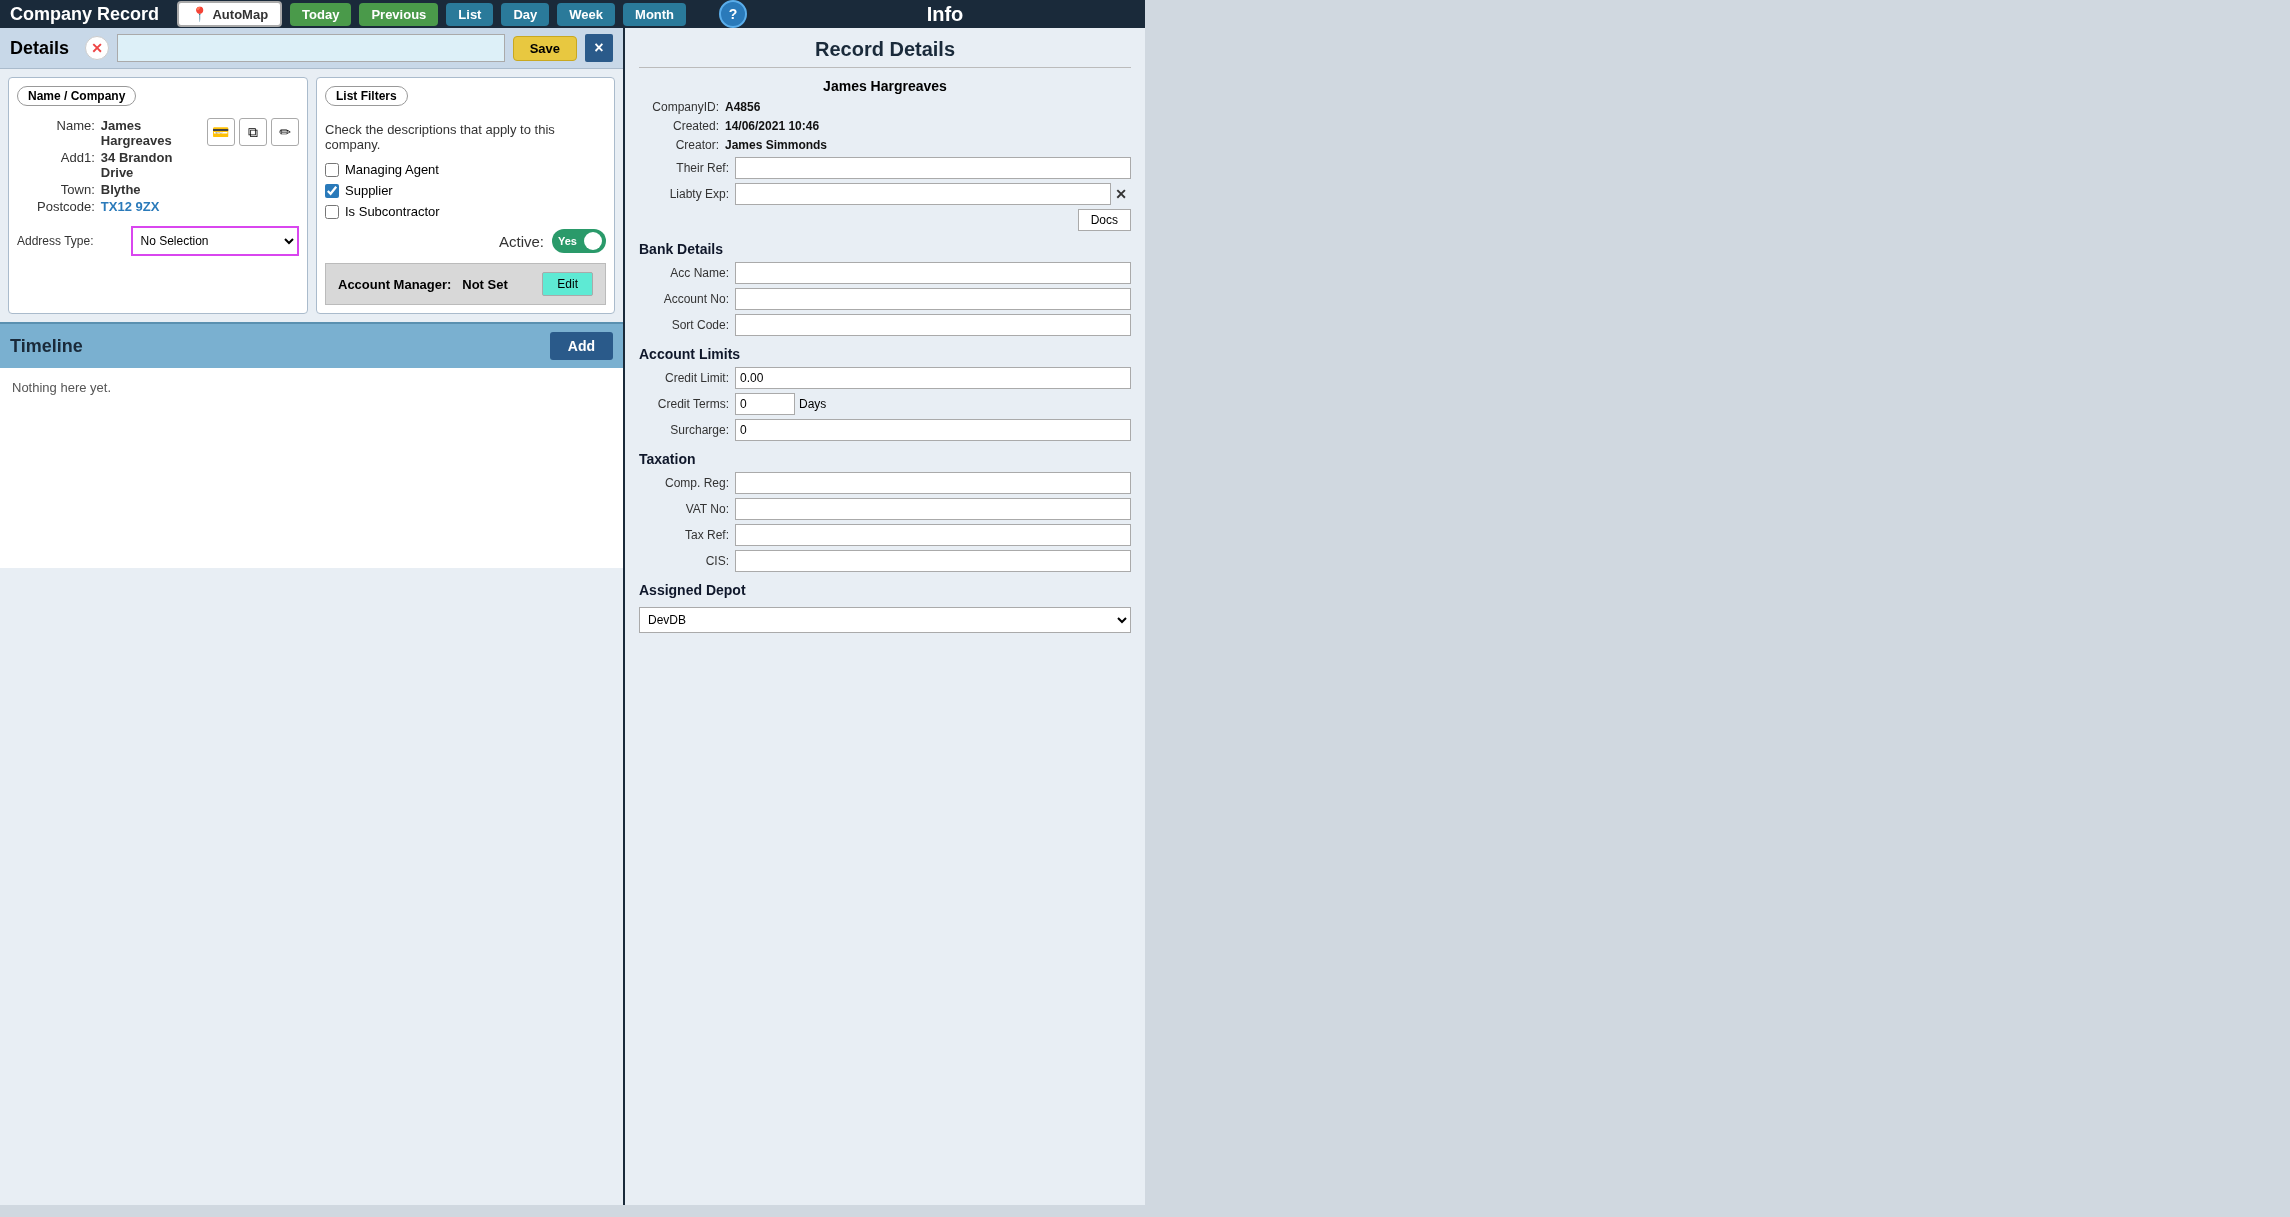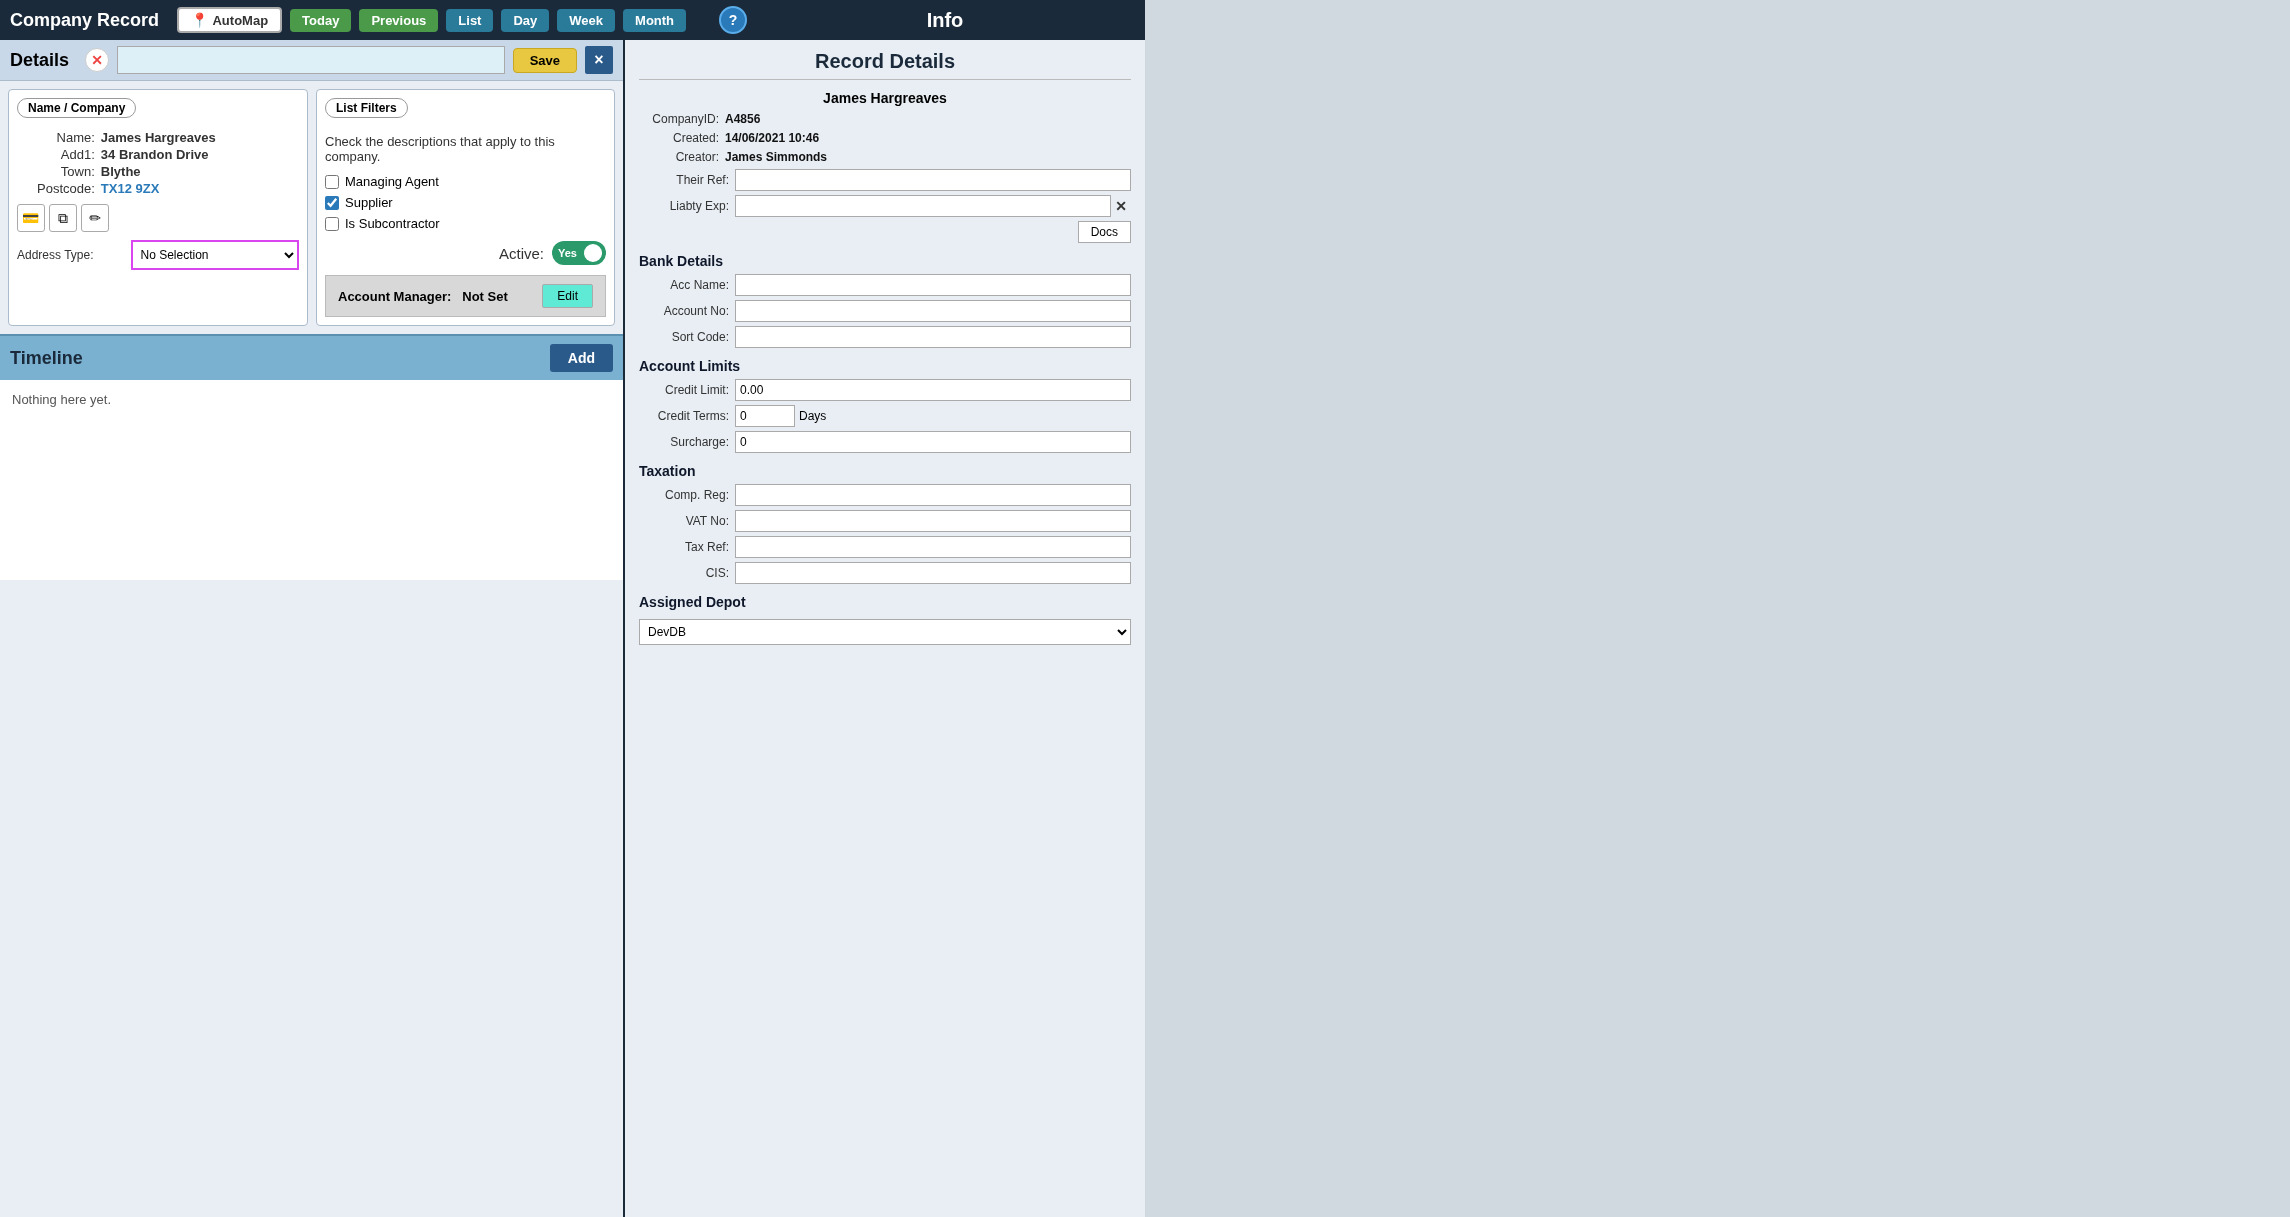--- a/index.html
+++ b/index.html
@@ -1,21 +1,21 @@
 <!DOCTYPE html>
 <html><head>
   <meta charset="utf-8">
   <style>
     * { box-sizing: border-box; margin: 0; padding: 0; }
     body { font-family: Arial, sans-serif; font-size: 13px; background: #d0d8e0; width: 1145px; }
 
     
     .top-bar {
       display: flex; align-items: center; background: #1a2a3a; color: white;
-      height: 40px; padding: 0 10px; gap: 8px;
+      height: 28px; padding: 0 10px; gap: 8px;
     }
     .top-bar-title { font-size: 18px; font-weight: bold; flex: 0 0 auto; margin-right: 10px; }
     .automap-btn {
       background: white; border: 2px solid #aaa; border-radius: 4px;
       padding: 3px 12px; font-size: 13px; font-weight: bold; color: #333;
       display: flex; align-items: center; gap: 4px; cursor: pointer;
     }
     .pin-icon { color: #e44; font-size: 14px; }
     .nav-btn {
       border: none; border-radius: 4px; padding: 4px 12px;
@@ -200,21 +200,21 @@
       <input class="search-input" type="text" value="" style="">
       <button class="save-btn">Save</button>
       <button class="close-x-btn">×</button>
     </div>
 
     <div class="details-body">
 
       <div class="name-address-box">
         <span class="box-title-bar">Name / Company</span>
 
-        <div style="display:flex; justify-content:space-between; align-items:flex-start;flex-direction:column;">
+        <div style="display:flex; justify-content:space-between; align-items:flex-start;">
           <div class="address-grid">
             <span class="addr-label">Name:</span>
             <span class="addr-value">James Hargreaves</span>
             <span class="addr-label">Add1:</span>
             <span class="addr-value">34 Brandon Drive</span>
             <span class="addr-label">Town:</span>
             <span class="addr-value">Blythe</span>
             <span class="addr-label">Postcode:</span>
             <span class="addr-value postcode">TX12 9ZX</span>
           </div>

